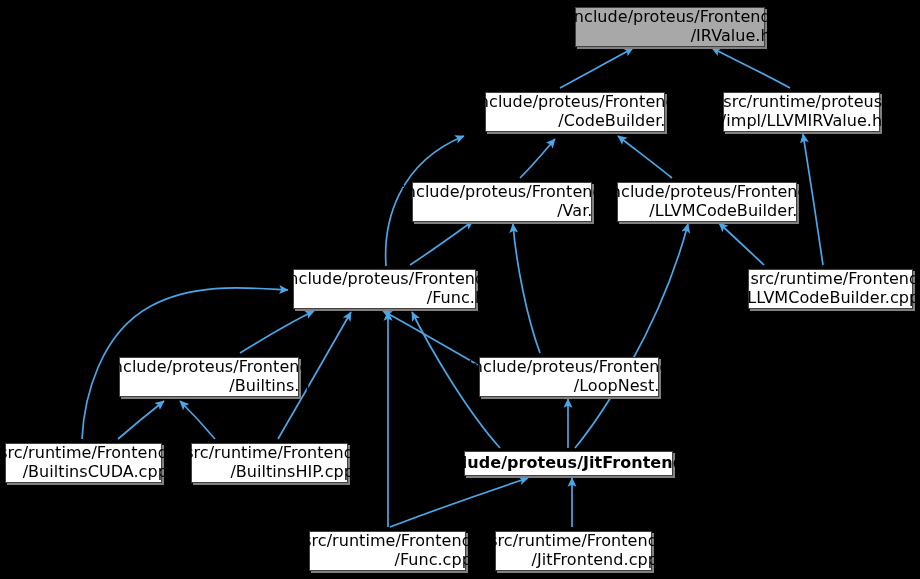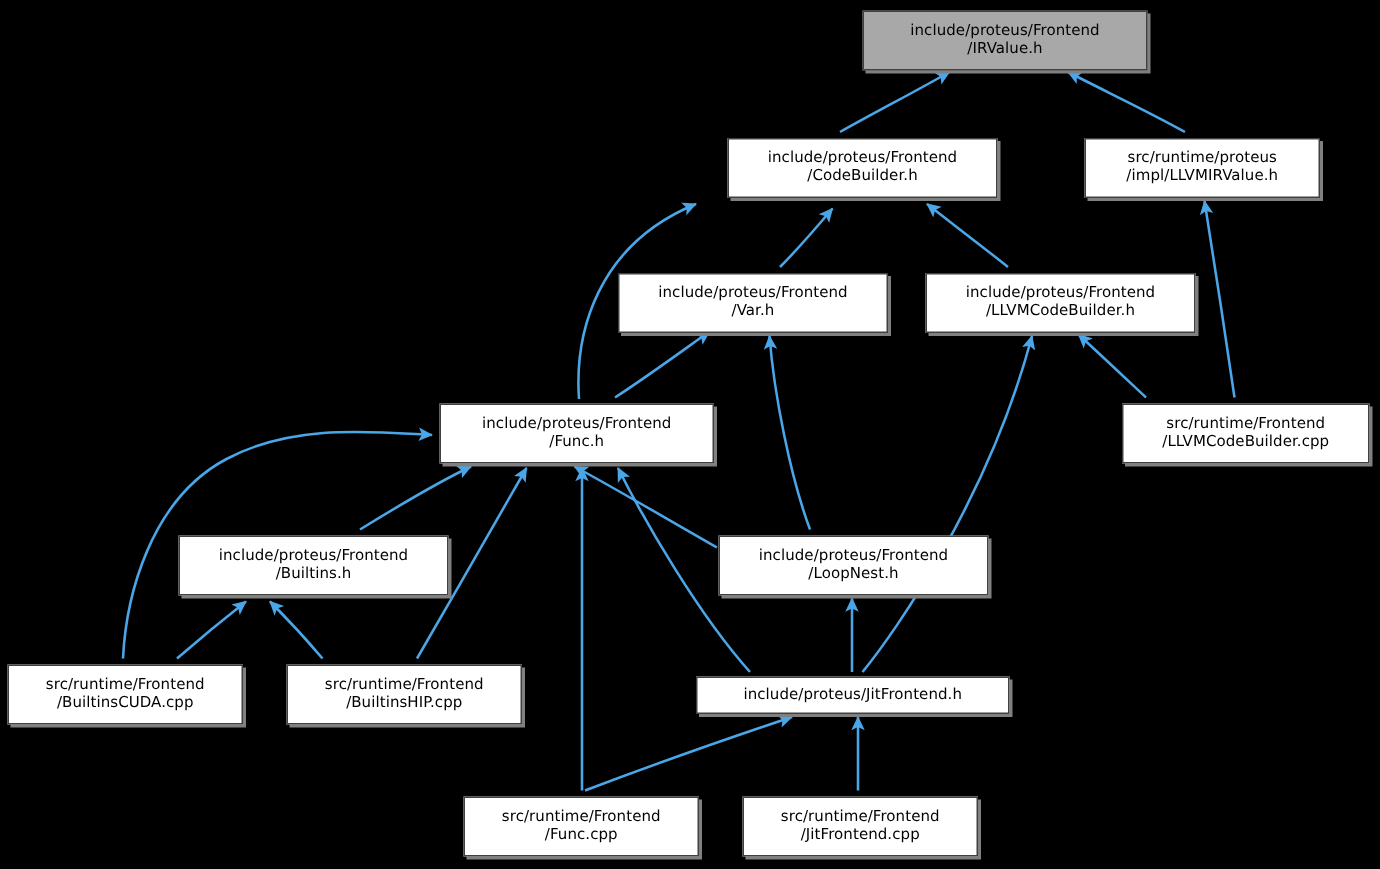--- a/index.html
+++ b/index.html
@@ -1,21 +1,21 @@
 <!DOCTYPE html>
 <html><head>
 <meta charset="utf-8">
 <style>
   html,body{margin:0;padding:0;background:#000;}
   #canvas{position:relative;width:920px;height:579px;background:#000;overflow:hidden;
           font-family:"DejaVu Sans","Liberation Sans",sans-serif;}
   #edges{position:absolute;left:0;top:0;width:920px;height:579px;}
   .node{position:absolute;box-sizing:border-box;display:flex;align-items:center;
-        justify-content:center;text-align:center;color:#000;line-height:1.18;
-        font-size:10px;letter-spacing:0.05px;white-space:pre-line;
+        justify-content:center;text-align:right;color:#000;line-height:1.18;
+        font-size:16px;letter-spacing:0.05px;white-space:pre-line;
         background:#fff;border:1px solid #404040;box-shadow:2px 2px 0 0 #808080;}
   .node.current{background:#a8a8a8;border:1px solid #404040;}
 </style>
 </head>
 <body>
 
 <div id="canvas" style="background: rgb(0, 0, 0);">
   <svg id="edges" viewBox="0 0 920 579" xmlns="http://www.w3.org/2000/svg">
       <defs>
         <marker id="arrowhead" markerWidth="6" markerHeight="6" refX="5.2" refY="3" orient="auto" markerUnits="strokeWidth">
@@ -59,18 +59,18 @@
     <div class="node" style="left: 748px; top: 269px; width: 165px; height: 40px;">src/runtime/Frontend
 /LLVMCodeBuilder.cpp</div>
     <div class="node" style="left: 119px; top: 357px; width: 180px; height: 40px;">include/proteus/Frontend
 /Builtins.h</div>
     <div class="node" style="left: 479px; top: 357px; width: 180px; height: 40px;">include/proteus/Frontend
 /LoopNest.h</div>
     <div class="node" style="left: 5px; top: 443px; width: 157px; height: 40px;">src/runtime/Frontend
 /BuiltinsCUDA.cpp</div>
     <div class="node" style="left: 191px; top: 443px; width: 157px; height: 40px;">src/runtime/Frontend
 /BuiltinsHIP.cpp</div>
-    <div class="node" style="left: 464px; top: 451px; width: 209px; height: 25px;">include/proteus/JitFrontend.h</div>
+    <div class="node" style="left: 464px; top: 451px; width: 209px; height: 25px; font-weight: bold;">include/proteus/JitFrontend.h</div>
     <div class="node" style="left: 309px; top: 531px; width: 157px; height: 40px;">src/runtime/Frontend
 /Func.cpp</div>
     <div class="node" style="left: 495px; top: 531px; width: 157px; height: 40px;">src/runtime/Frontend
 /JitFrontend.cpp</div>
   </div>
 
 </body></html>

